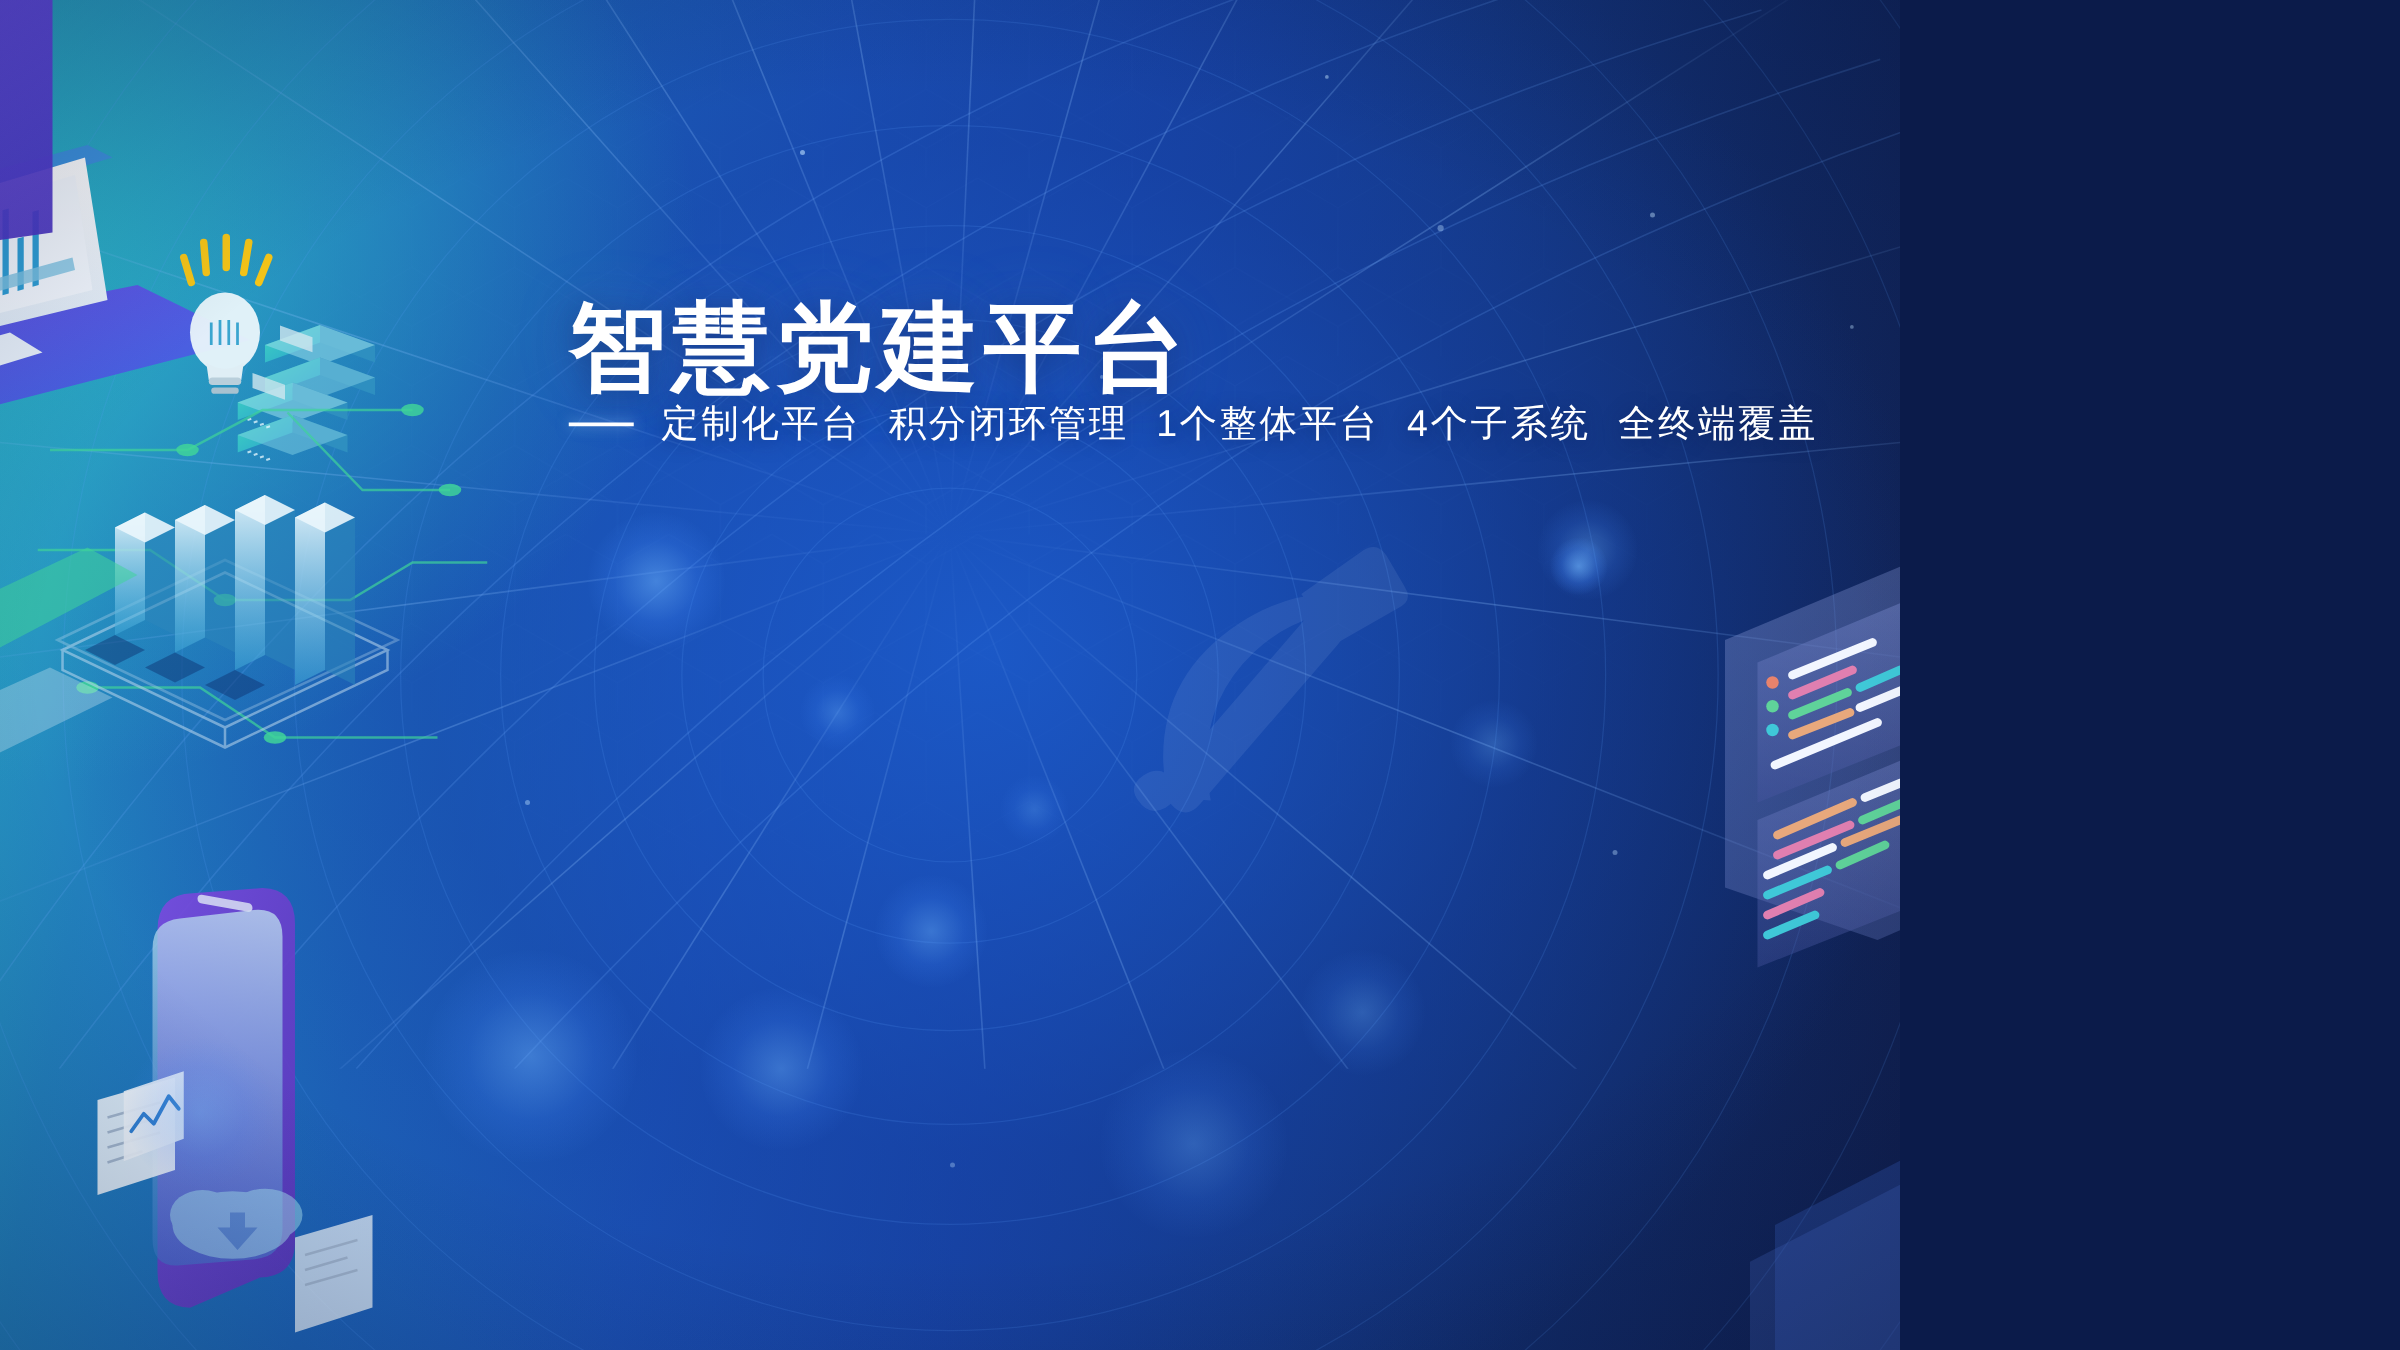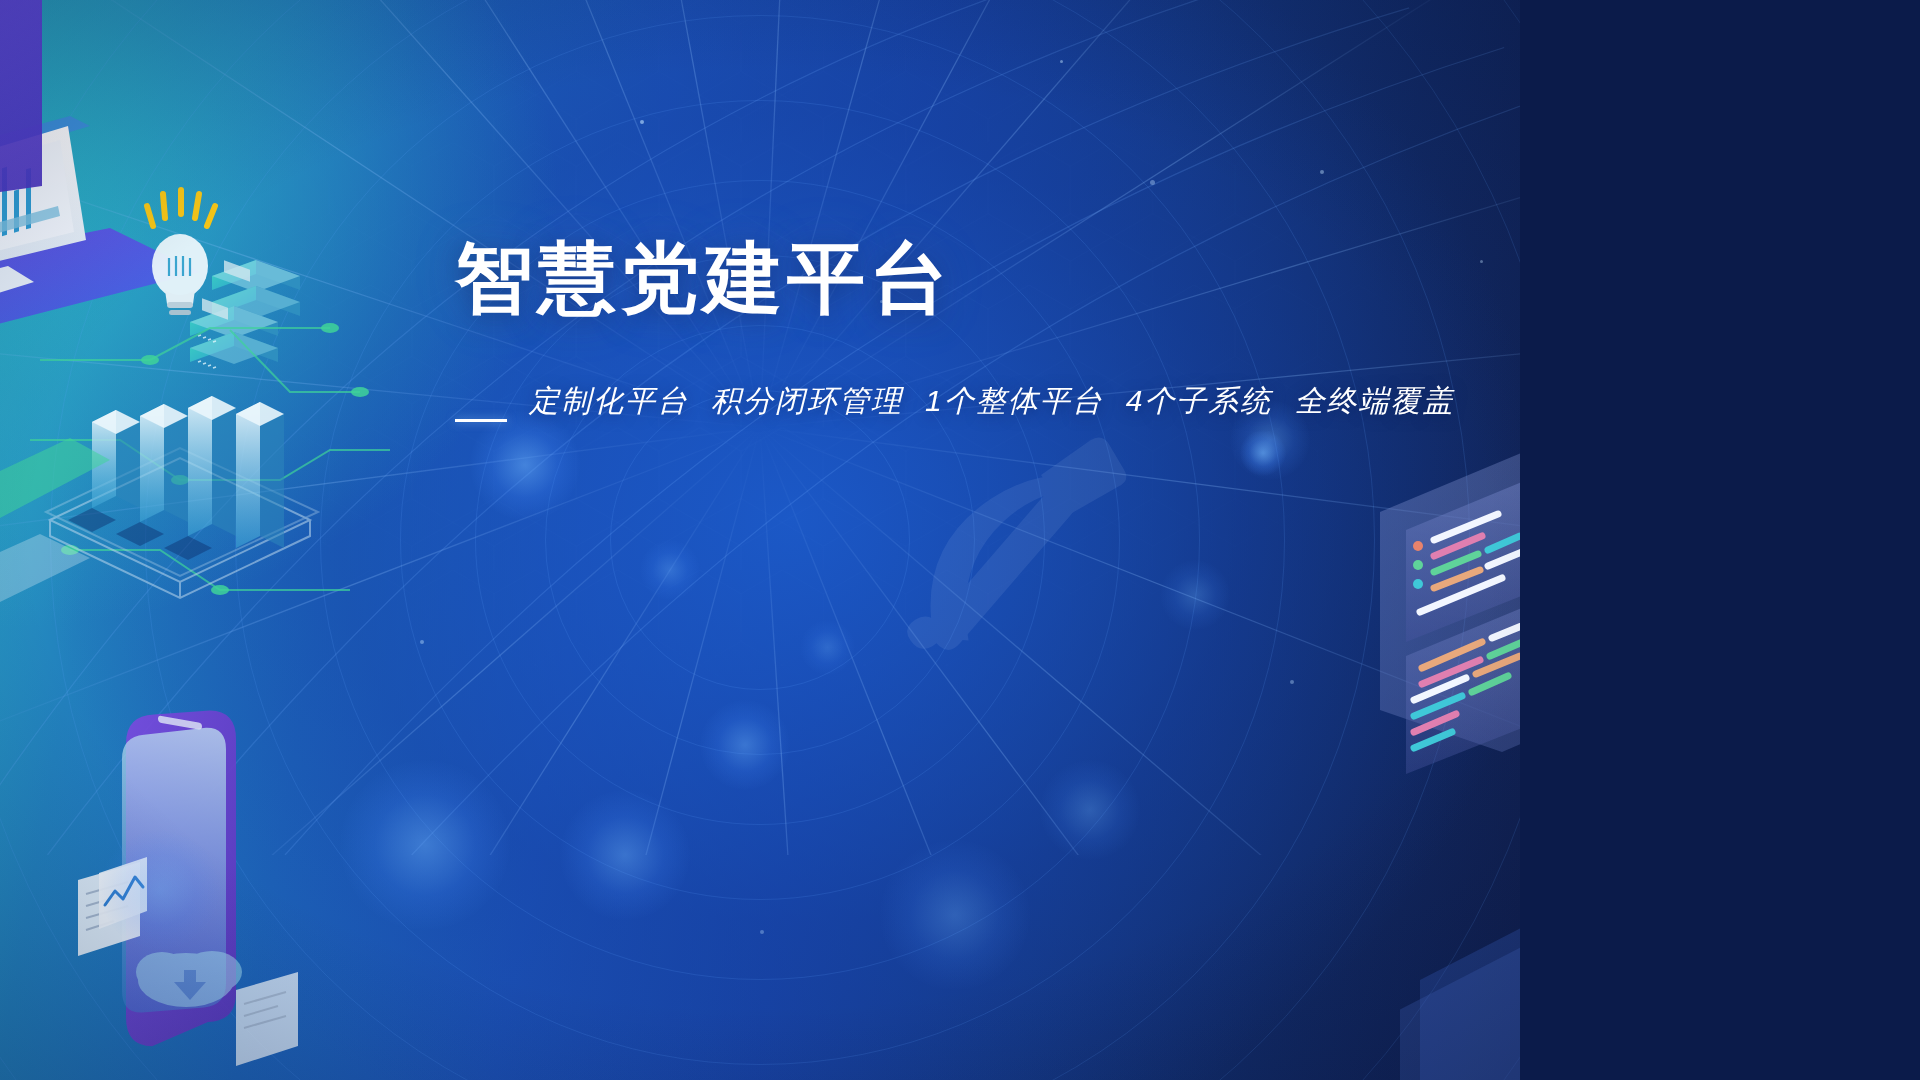--- a/index.html
+++ b/index.html
@@ -41,21 +41,21 @@
   
   .art{ position:absolute; pointer-events:none; }
 
   
   .textblock{ position:absolute; left:455px; top:238px; width:1100px; }
   .title{
     font-size:78px; font-weight:bold; color:#ffffff; letter-spacing:5px;
     line-height:1.04; white-space:nowrap;
     text-shadow:0 4px 26px rgba(10,30,90,.55), 0 0 48px rgba(120,180,255,.25);
   }
-  .subrow{ display:flex; align-items:flex-end; margin-top:62px; white-space:nowrap;font-style:italic; }
+  .subrow{ display:flex; align-items:center; white-space:nowrap; }
   .dash{ width:52px; height:3px; background:#ffffff; margin-right:22px; flex:none;
          box-shadow:0 0 10px rgba(160,210,255,.6); }
   .subtitle{ font-size:30px; color:#ffffff; letter-spacing:2px; font-weight:400;
              text-shadow:0 2px 14px rgba(10,30,90,.55); }
   .subtitle .sp{ display:inline-block; width:22px; }
 
   .vignette{ position:absolute; inset:0; pointer-events:none;
     background:radial-gradient(ellipse 1400px 900px at 50% 50%, rgba(0,0,0,0) 52%, rgba(4,12,45,0.42) 100%); }
 </style>
 </head>

